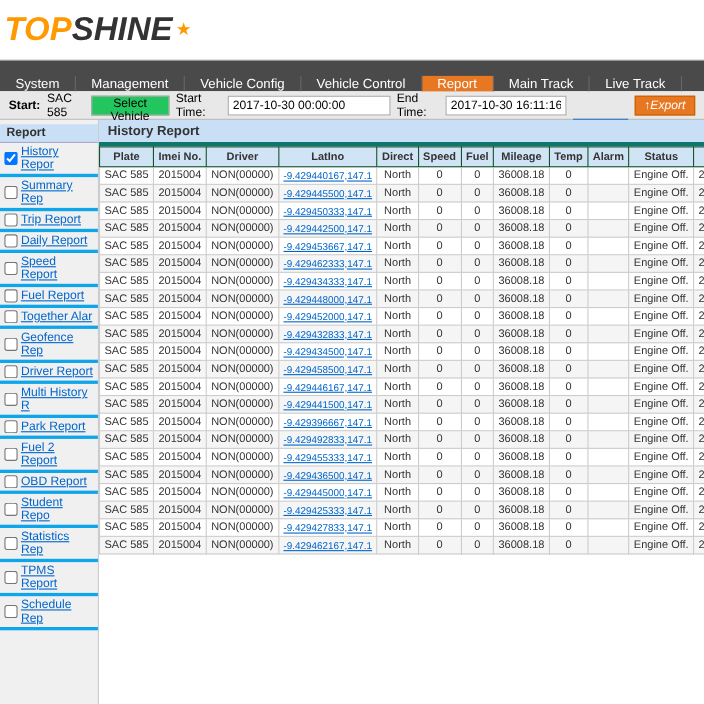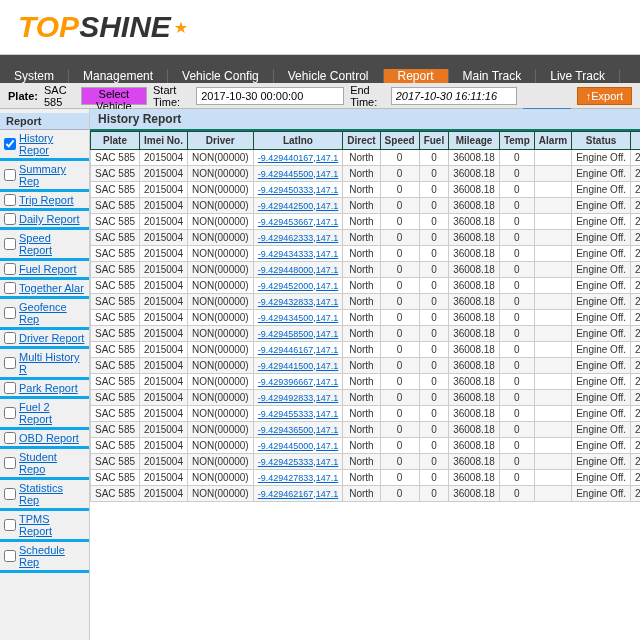--- a/index.html
+++ b/index.html
@@ -1,46 +1,46 @@
 <!DOCTYPE html>
 <html><head>
   <meta charset="utf-8">
   <style>
     * { margin: 0; padding: 0; box-sizing: border-box; }
     body { font-family: Arial, sans-serif; font-size: 11px; background: #fff; width: 640px; height: 640px; overflow: hidden; }
     
     
-    #header { background: #fff; height: 55px; display: flex; align-items: center; padding: 5px 18px; border-bottom: 1px solid #ccc; }
+    #header { background: #fff; height: 55px; display: flex; align-items: center; padding: 5px 4px; border-bottom: 1px solid #ccc; }
     #logo { display: flex; align-items: center; }
     
     
     #navbar { background: #4a4a4a; height: 28px; display: flex; align-items: flex-end; }
     .nav-item { color: #fff; padding: 0 14px; display: flex; align-items: center; cursor: pointer; font-size: 12px; border-right: 1px solid #666; }
     .nav-item.active { background: #e87722; }
     
     
     #toolbar { background: #e8e8e8; height: 26px; display: flex; align-items: center; padding: 0 8px; gap: 6px; border-bottom: 1px solid #bbb; font-size: 11px; }
     .toolbar-label { font-weight: bold; }
     .toolbar-input { height: 18px; border: 1px solid #aaa; padding: 0 4px; font-size: 11px; background: #fff; }
-    .toolbar-btn { height: 18px; padding: 0 8px; background: #d946ef; border: 1px solid #aaa; cursor: pointer; font-size: 11px; }
+    .toolbar-btn { height: 18px; padding: 0 8px; background: #22c55e; border: 1px solid #aaa; cursor: pointer; font-size: 11px; }
     .toolbar-btn.blue { background: #5b9bd5; color: #fff; border-color: #4a7fbf; margin-top: 42px; }
-    .toolbar-btn.orange { background: #e87722; color: #fff; border-color: #c66000; }
+    .toolbar-btn.orange { background: #e87722; color: #fff; border-color: #c66000; font-style: italic; }
     
     
     #main { display: flex; height: calc(640px - 55px - 28px - 26px); }
     
     
     #sidebar { width: 90px; background: #f0f0f0; border-right: 1px solid #ccc; overflow-y: auto; padding: 4px 0; }
     .sidebar-section { background: #c8dff5; padding: 2px 6px; font-weight: bold; font-size: 11px; color: #333; border-bottom: 1px solid #aac; }
     .sidebar-checkbox { display: flex; align-items: center; gap: 3px; padding: 2px 4px; font-size: 11px; color: #0066cc; cursor: pointer; border-bottom: 3px solid #0ea5e9; text-decoration: underline; }
     .sidebar-checkbox input { width: 12px; height: 12px; }
     
     
     #content { flex: 1; overflow: auto; }
-    .section-title { background: #c8dff5; padding: 3px 8px; font-weight: bold; font-size: 12px; color: #333; border-bottom: 2px solid #0f766e; }
+    .section-title { background: #c8dff5; padding: 3px 8px; font-weight: bold; font-size: 12px; color: #333; border-bottom: 4px solid #0f766e; }
     
     
     table { width: 100%; border-collapse: collapse; font-size: 10px; }
     thead tr { background: #d0e4f5; }
     th { padding: 3px 4px; border: 1px solid #14532d; text-align: center; font-weight: bold; color: #333; white-space: nowrap; }
     td { padding: 2px 4px; border: 1px solid #ccc; text-align: center; color: #333; white-space: nowrap; }
     tr:nth-child(even) { background: #f5f5f5; }
     .latno { color: #0066cc; text-decoration: underline; cursor: pointer; font-size: 9px; }
   </style>
 </head>
@@ -58,27 +58,27 @@
   <div class="nav-item">System</div>
   <div class="nav-item">Management</div>
   <div class="nav-item">Vehicle Config</div>
   <div class="nav-item">Vehicle Control</div>
   <div class="nav-item active">Report</div>
   <div class="nav-item">Main Track</div>
   <div class="nav-item">Live Track</div>
 </div>
 
 <div id="toolbar">
-  <span class="toolbar-label">Plate:</span>
+  <span class="toolbar-label">Start:</span>
   <span>SAC 585</span>
   <button class="toolbar-btn">Select Vehicle</button>
   <span>Start Time:</span>
   <input class="toolbar-input" type="text" style="width: 148px;" value="2017-10-30 00:00:00">
   <span>End Time:</span>
-  <input class="toolbar-input" type="text" style="width: 126px; font-style: italic;" value="2017-10-30 16:11:16">
+  <input class="toolbar-input" type="text" style="width: 110px;" value="2017-10-30 16:11:16">
   <button class="toolbar-btn blue">Q Query</button>
   <button class="toolbar-btn orange">↑Export</button>
 </div>
 
 <div id="main">
 
   <div id="sidebar">
     <div class="sidebar-section">Report</div>
     <div class="sidebar-checkbox">
       <input type="checkbox" checked="" style="">

